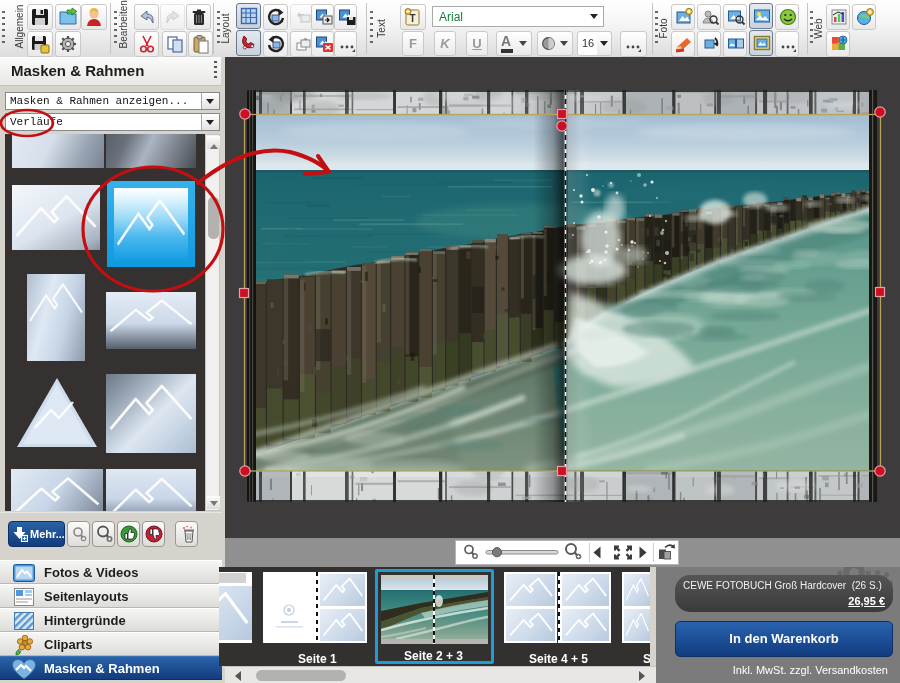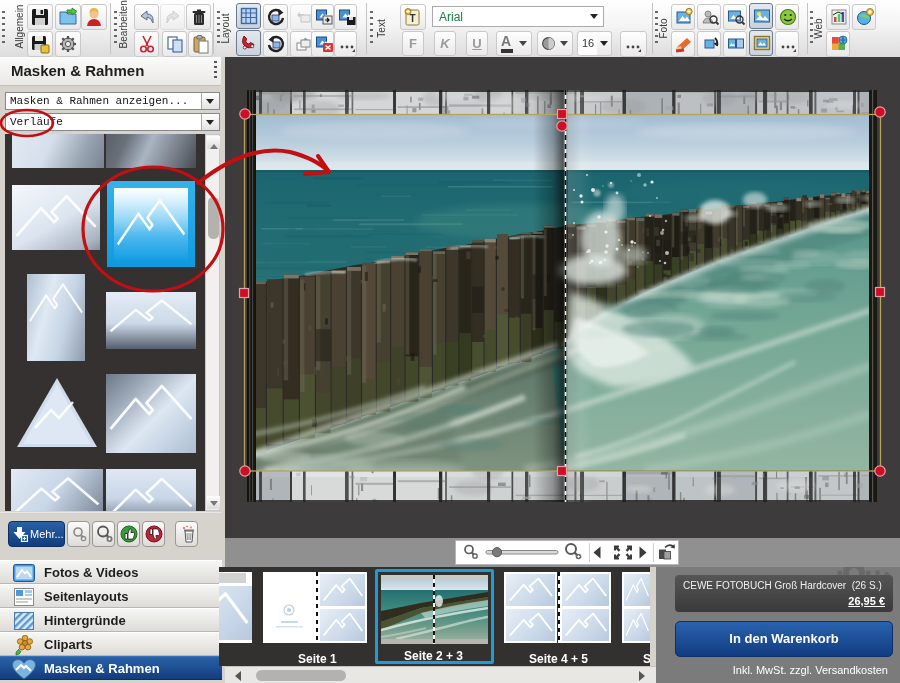--- a/index.html
+++ b/index.html
@@ -25,21 +25,21 @@
 .cat{position:absolute;left:0;width:222px;height:24px;background:linear-gradient(#f6f6f4,#dddcd8);border-top:1px solid #fff;border-bottom:1px solid #b9b7b2;box-sizing:border-box;}
 .cat .t{position:absolute;left:44px;top:4px;font-size:13px;font-weight:bold;color:#1d1d1d;}
 .cat.sel{background:linear-gradient(#2a62a8,#123c7d);border-top:1px solid #3a72b8;border-bottom:1px solid #0d2f66;}
 .cat.sel .t{color:#fff;}
 #canvas{left:225px;top:57px;width:675px;height:481px;background:#3d3b3b;overflow:hidden;}
 #graybar{left:225px;top:538px;width:675px;height:29px;background:#909090;}
 #zoombar{position:absolute;left:230px;top:2px;width:224px;height:25px;background:#fff;border:1px solid #b5b5b5;box-sizing:border-box;}
 #filmstrip{left:219px;top:567px;width:431px;height:99px;background:#333130;overflow:hidden;}
 #fscroll{left:225px;top:666px;width:431px;height:17px;background:#e8e7e4;border-top:1px solid #c4c3c0;box-sizing:border-box;}
 #pricepanel{left:656px;top:567px;width:244px;height:116px;background:#7b7b7b;overflow:hidden;}
-#pricebox{position:absolute;left:19px;top:8px;width:218px;height:37px;background:linear-gradient(#555555,#3a3a3a);border-radius:4px;}
+#pricebox{position:absolute;left:19px;top:8px;width:218px;height:37px;background:linear-gradient(#555555,#3a3a3a);border-radius:15px;}
 #pricebox .n{position:absolute;left:8px;top:5px;font-size:10px;color:#f0f0f0;white-space:nowrap;}
 #pricebox .p{position:absolute;right:8px;top:20px;font-size:11px;font-weight:bold;color:#fff;text-decoration:underline;}
 #buybtn{position:absolute;left:19px;top:54px;width:218px;height:36px;background:linear-gradient(#2a62ae,#113c80);border:1px solid #0d2f66;border-radius:5px;color:#fff;font-size:13px;font-weight:bold;text-align:center;line-height:34px;box-sizing:border-box;}
 </style>
 </head>
 <body>
 <div id="app">
   <div id="toolbar" class="abs">
       <div class="dots" style="left:2px;"></div>
 <div class="vlabel" style="left:-1px;top:23px;width:40px;text-align:center;">Allgemein</div>
@@ -426,21 +426,21 @@
         </div>
         <div style="position:absolute;left:2px;top:62px;width:11px;height:42px;background:#b4b2af;border-radius:5px;"></div>
       </div>
     <div style="position:absolute;left:0px;top:455px;width:222px;height:48px;background:#d6d3cd;border-top:1px solid #e8e6e2;"></div>
 <div style="position:absolute;left:8px;top:464px;width:57px;height:26px;background:linear-gradient(#2a62a8,#123c7d);border:1px solid #0d2f66;border-radius:4px;box-sizing:border-box;">
         <svg width="16" height="16" viewBox="0 0 16 16" style="position:absolute;left:3px;top:4px;">
           <path d="M5 1 h5 v5 h3.5 l-6 7 -6-7 h3.5z" fill="#fff"></path>
           <rect x="9.5" y="9.5" width="6" height="6" fill="#2a62a8" stroke="#fff" stroke-width="1.2"></rect>
           <path d="M12.5 10.8 v3.4 M10.8 12.5 h3.4" stroke="#fff" stroke-width="1"></path>
         </svg>
-        <span style="position:absolute;left:21px;top:6px;font-size:11px;font-weight:normal;color:#fff;">Mehr...</span>
+        <span style="position:absolute;left:21px;top:6px;font-size:11px;font-weight:bold;color:#fff;">Mehr...</span>
       </div>
 <div style="position:absolute;left:67px;top:464px;width:23px;height:26px;border:1px solid #9a9894;border-radius:4px;background:linear-gradient(#fbfbfa,#dddcd8);box-sizing:border-box;">
         <svg width="18" height="18" viewBox="0 0 18 18" style="position:absolute;left:2px;top:3px;">
           <circle cx="8" cy="7" r="4" fill="none" stroke="#888" stroke-width="1.6"></circle>
           <line x1="10.8" y1="10" x2="13" y2="12.5" stroke="#888" stroke-width="2"></line>
           <circle cx="13.5" cy="13.5" r="2.2" fill="none" stroke="#888" stroke-width="1.2"></circle>
         </svg>
       </div>
 <div style="position:absolute;left:92px;top:464px;width:23px;height:26px;border:1px solid #9a9894;border-radius:4px;background:linear-gradient(#fbfbfa,#dddcd8);box-sizing:border-box;">
         <svg width="20" height="20" viewBox="0 0 20 20" style="position:absolute;left:1px;top:2px;">

